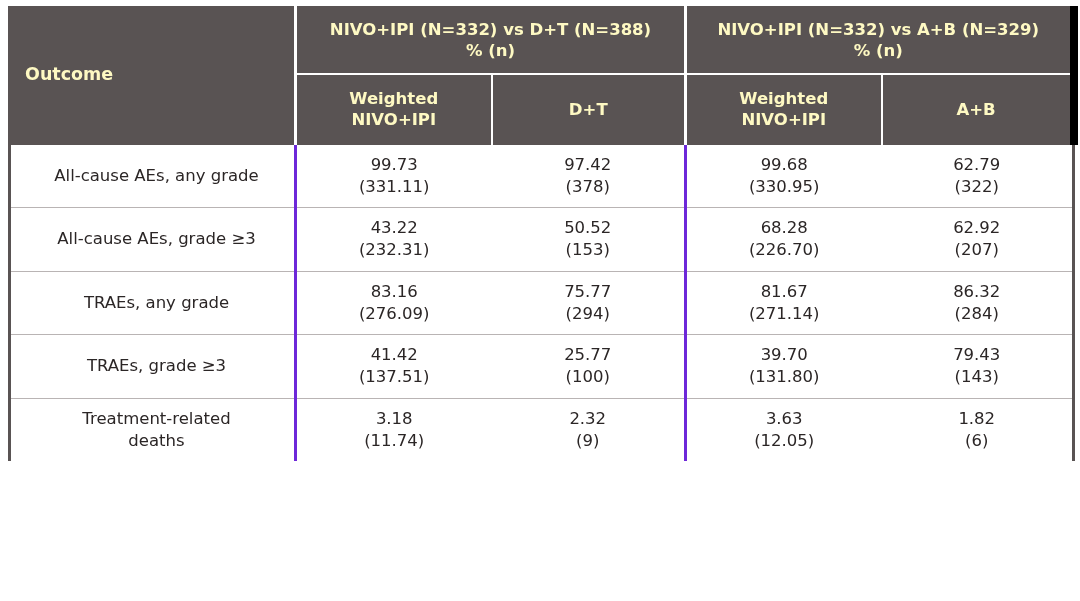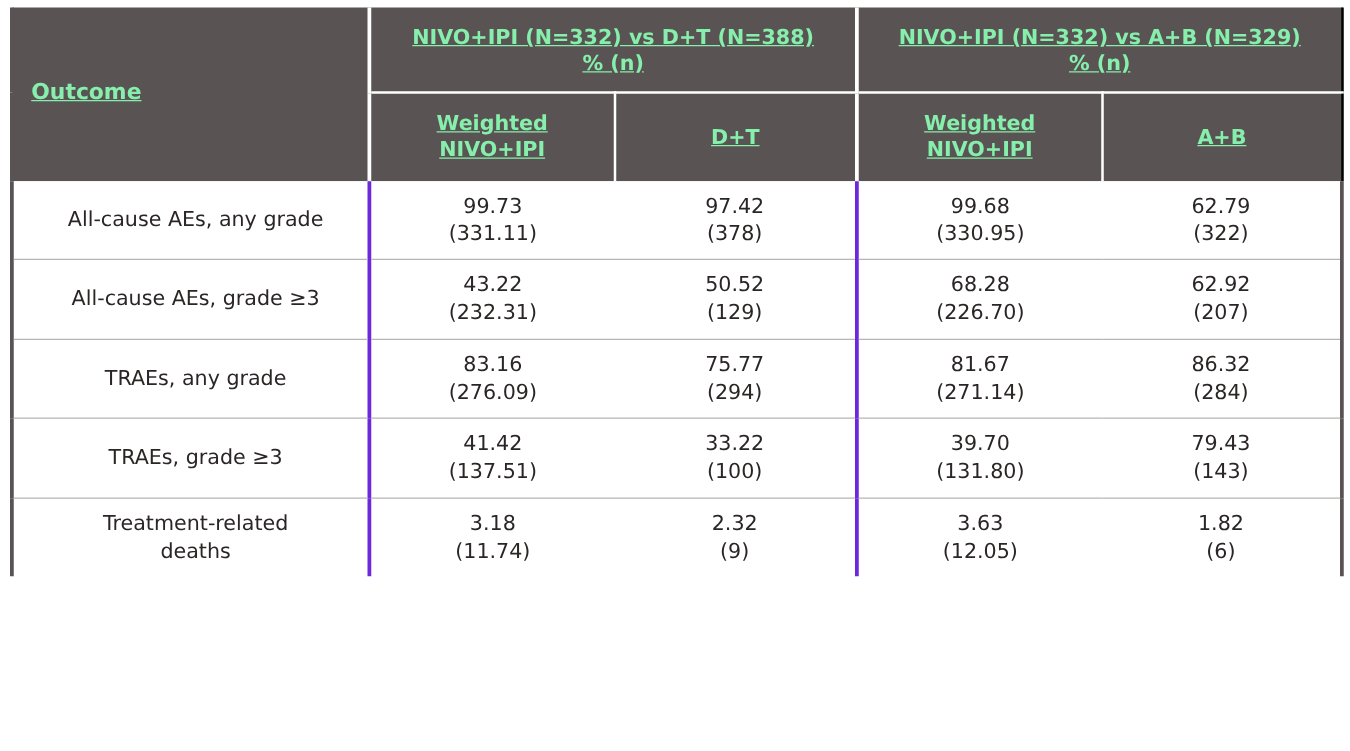--- a/index.html
+++ b/index.html
@@ -29,28 +29,27 @@
     margin-top: 6px;
   }
   col.c-outcome { width: 286px; }
   col.c-d1 { width: 196px; }
   col.c-d2 { width: 194px; }
   col.c-d3 { width: 196px; }
   col.c-d4 { width: 192px; }
 
   thead th {
     background: #595353;
-    color: #86efac;
+    color: #fef9c3;
     font-weight: bold;
     text-align: center;
     vertical-align: middle;
     padding: 6px 8px;
     font-size: 17px;
     line-height: 1.25;
-    text-decoration: underline;
   }
   thead th.outcome-head {
     text-align: left;
     padding-left: 14px;
     font-size: 17.5px;
   }
   thead th.grp {
     font-size: 16.5px;
     padding-top: 14px;
     padding-bottom: 12px;
@@ -84,21 +83,21 @@
     border-left: 3px solid #6d28d9;
   }
   tbody tr:last-child td {
     border-bottom: none;
   }
   .num { display: block; }
   .paren { display: block; }
   .outer-left { border-left: 3px solid #595353; }
   .outer-right { border-right: 3px solid #595353; }
   thead th.outer-left { border-left: 3px solid #595353; }
-  thead th.outer-right { border-right: 2px solid #000000; }
+  thead th.outer-right { border-right: 8px solid #000000; }
 </style>
 </head>
 <body>
 
 <div class="table-wrap">
   <table class="outcomes">
     <colgroup>
       <col class="c-outcome">
       <col class="c-d1">
       <col class="c-d2">
@@ -159,21 +158,21 @@
       <tr>
         <td class="outcome-cell outer-left">
           <span>All-cause AEs, grade ≥3</span>
         </td>
         <td class="vsep">
           <span class="num">43.22</span>
           <span class="paren">(232.31)</span>
         </td>
         <td>
           <span class="num">50.52</span>
-          <span class="paren">(129)</span>
+          <span class="paren">(153)</span>
         </td>
         <td class="vsep">
           <span class="num">68.28</span>
           <span class="paren">(226.70)</span>
         </td>
         <td class="outer-right">
           <span class="num">62.92</span>
           <span class="paren">(207)</span>
         </td>
       </tr>
@@ -200,21 +199,21 @@
       </tr>
       <tr>
         <td class="outcome-cell outer-left">
           <span>TRAEs, grade ≥3</span>
         </td>
         <td class="vsep">
           <span class="num">41.42</span>
           <span class="paren">(137.51)</span>
         </td>
         <td>
-          <span class="num">33.22</span>
+          <span class="num">25.77</span>
           <span class="paren">(100)</span>
         </td>
         <td class="vsep">
           <span class="num">39.70</span>
           <span class="paren">(131.80)</span>
         </td>
         <td class="outer-right">
           <span class="num">79.43</span>
           <span class="paren">(143)</span>
         </td>

